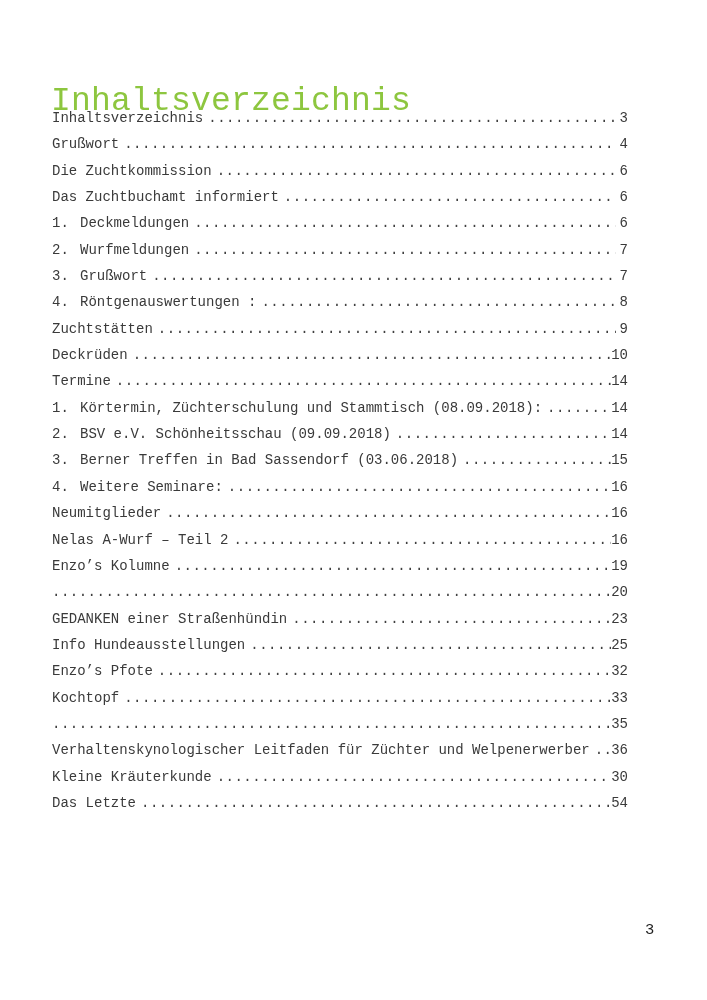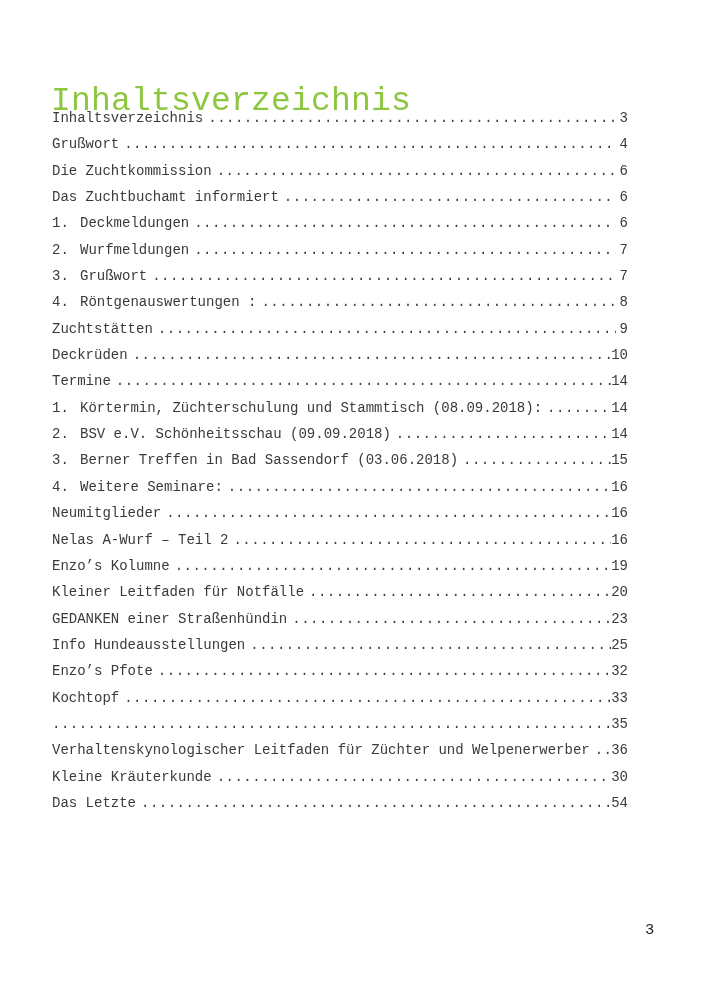--- a/index.html
+++ b/index.html
@@ -166,21 +166,20 @@
         <span class="toc-label">Nelas A-Wurf – Teil 2</span>
         <span class="toc-dots">....................................................................................................................................................................................</span>
         <span class="toc-page">16</span>
       </div>
       <div class="toc-row">
         <span class="toc-label">Enzo’s Kolumne</span>
         <span class="toc-dots">....................................................................................................................................................................................</span>
         <span class="toc-page">19</span>
       </div>
       <div class="toc-row">
-        <span class="toc-label">Kleiner Leitfaden für Notfälle</span>
         <span class="toc-dots">....................................................................................................................................................................................</span>
         <span class="toc-page">20</span>
       </div>
       <div class="toc-row">
         <span class="toc-label">GEDANKEN einer Straßenhündin</span>
         <span class="toc-dots">....................................................................................................................................................................................</span>
         <span class="toc-page">23</span>
       </div>
       <div class="toc-row">
         <span class="toc-label">Info Hundeausstellungen</span>

